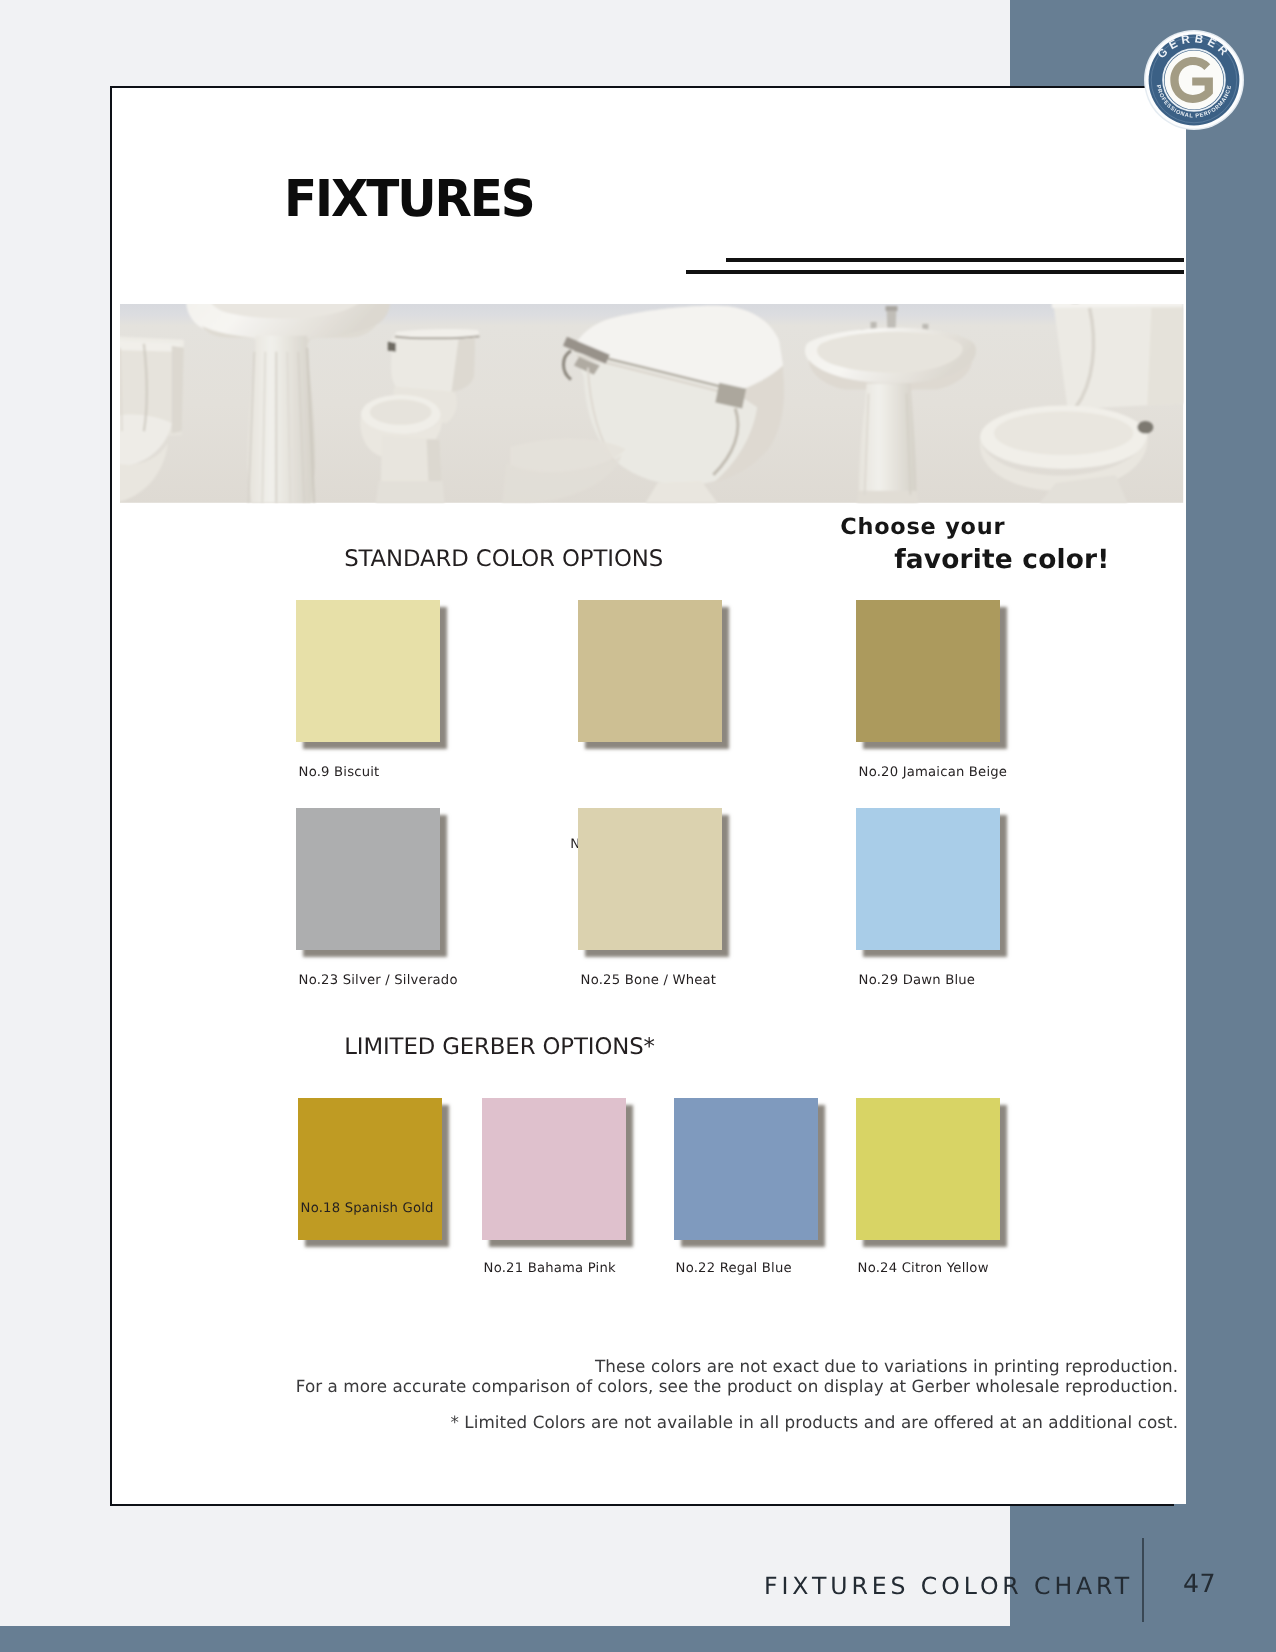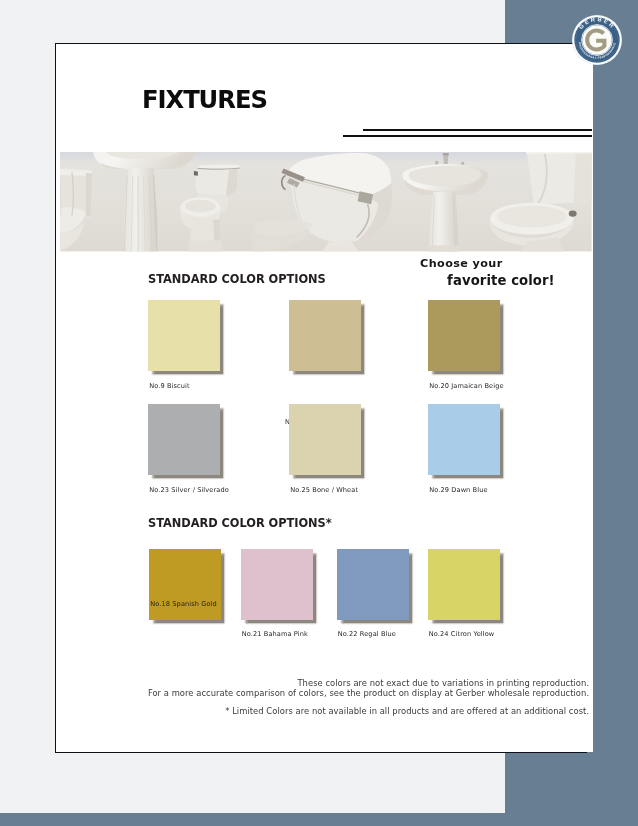--- a/index.html
+++ b/index.html
@@ -27,21 +27,21 @@
   .hdr-light{font-size:26.5px;font-weight:400;color:#141414;line-height:1;margin-top:1px;
              font-family:"Liberation Sans",sans-serif;letter-spacing:0.35px;}
   .rule-a{position:absolute;left:305.9px;top:84.2px;width:229px;height:1.5px;background:#111;}
   .rule-b{position:absolute;left:285.9px;top:90.2px;width:249px;height:1.5px;background:#111;}
 
   
   .strip{position:absolute;left:3.1px;top:107.5px;width:531.6px;height:99.4px;overflow:hidden;}
 
   
   .sec-h{position:absolute;font-size:11.4px;color:#231f20;letter-spacing:-0.05px;
-         font-family:"DejaVu Sans",sans-serif;font-weight:700;white-space:nowrap;}
+         font-family:"DejaVu Sans",sans-serif;font-weight:400;white-space:nowrap;margin-left:24px;}
   .sec-std{left:91px;top:227px;}
   .sec-lim{left:91px;top:471px;}
 
   .callout{position:absolute;left:0;top:0;color:#161616;
            font-family:"DejaVu Sans",sans-serif;font-weight:bold;}
   .callout .c1{position:absolute;left:363px;top:212.5px;font-size:11.2px;letter-spacing:0.4px;
                line-height:14px;white-space:nowrap;}
   .callout .c2{position:absolute;left:390px;top:227.5px;font-size:13.2px;letter-spacing:0.1px;
                line-height:18px;white-space:nowrap;}
 
@@ -271,21 +271,21 @@
             <path d="M432 68 C 434 80 456 88 480 86 C 500 84 514 76 516 66
                      C 518 82 498 94 472 94 C 446 94 430 82 432 68 Z" fill="#e9e6df"></path>
             <ellipse cx="515" cy="62" rx="4" ry="3.2" fill="#7d7971"></ellipse>
             <path d="M470 90 L 500 86 L 506 100 L 462 100 Z" fill="#e3e0d9"></path>
           </g>
           </g>
         </svg>
       </div>
 
       <div class="sec-h sec-std">STANDARD COLOR OPTIONS</div>
-      <div class="sec-h sec-lim">STANDARD COLOR OPTIONS*</div>
+      <div class="sec-h sec-lim">LIMITED GERBER OPTIONS*</div>
 
       <div class="callout">
         <div class="c1">Choose your</div>
         <div class="c2">favorite color!</div>
       </div>
 
       <div id="std-grid">
             <div class="sw" style="left: 91px; top: 255px; background: rgb(231, 224, 168);"></div>
             <div class="sw-lbl" style="left: 92.2px; top: 337.5px;">No.9 Biscuit</div>
             <div class="sw" style="left: 232px; top: 255px; background: rgb(205, 191, 147);"></div>
@@ -313,13 +313,18 @@
       <div class="notes">
         <div class="note n1">These colors are not exact due to variations in printing reproduction.</div>
         <div class="note n2">For a more accurate comparison of colors, see the product on display at Gerber wholesale reproduction.</div>
         <div class="note n3">* Limited Colors are not available in all products and are offered at an additional cost.</div>
       </div>
 
      </div>
     </div>
   </div>
 
+  <div class="footer">
+    <span class="footer-label">FIXTURES COLOR CHART</span>
+    <span class="footer-sep"></span>
+    <span class="footer-num">47</span>
+  </div>
 </div>
 
 </body></html>

